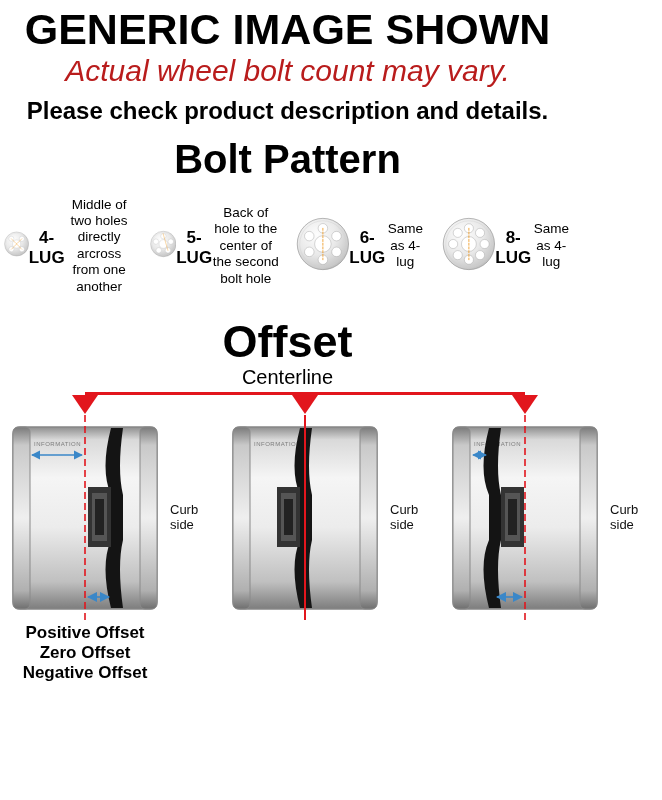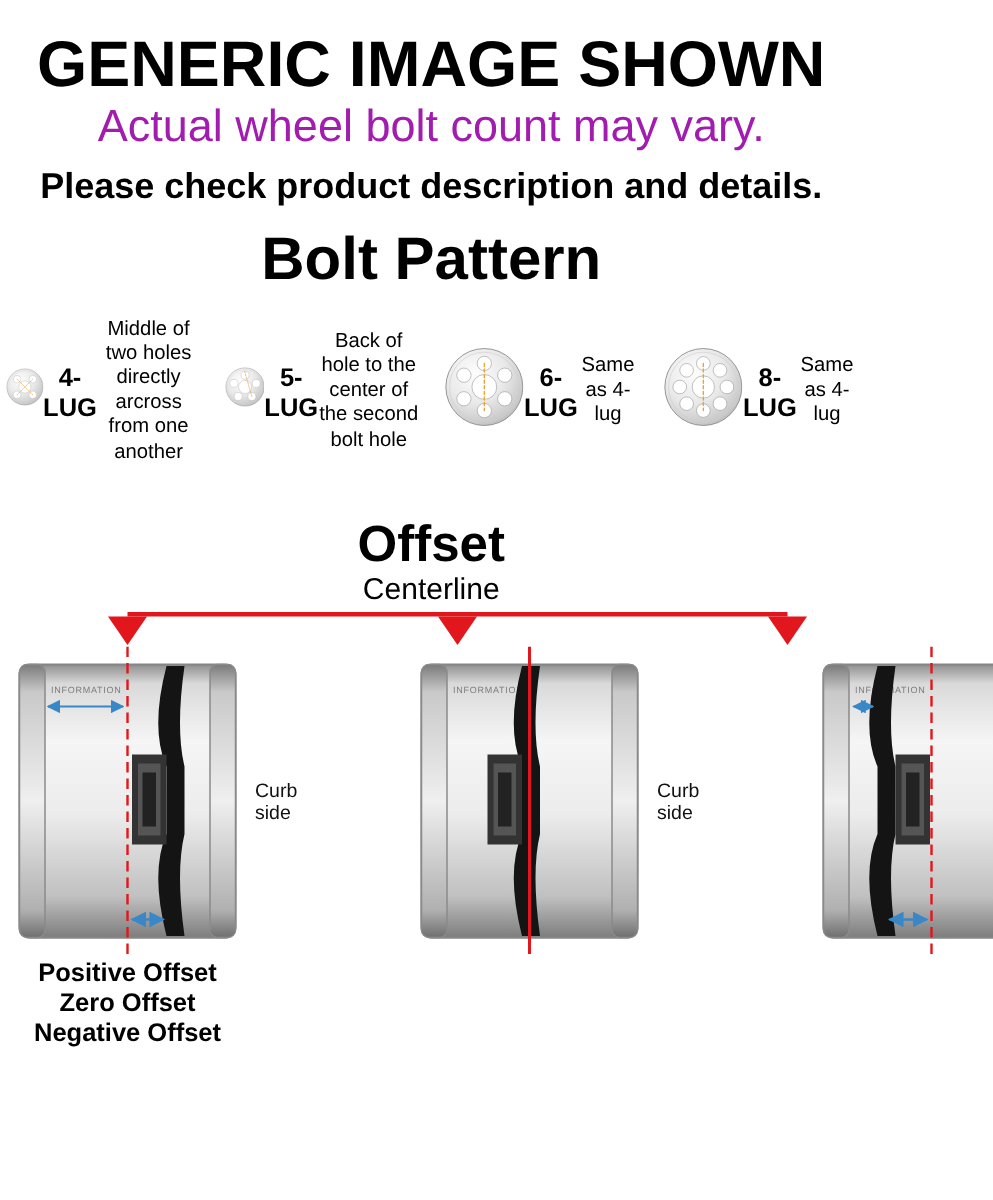--- a/index.html
+++ b/index.html
@@ -1,38 +1,38 @@
 <!DOCTYPE html>
 <html><head>
 <meta charset="utf-8">
 <style>
   html,body{margin:0;padding:0;background:#ffffff;}
   body{width:662px;height:800px;font-family:"Liberation Sans",sans-serif;color:#000;overflow:hidden;}
-  .page{width:575px;height:800px;box-sizing:border-box;padding-top:20px;text-align:center;position:relative;}
+  .page{width:575px;height:800px;box-sizing:border-box;padding-top:6px;text-align:center;position:relative;}
 
   .main-title{font-size:43px;font-weight:900;margin:0;line-height:1.08;letter-spacing:0;}
-  .subtitle{font-size:30px;font-weight:400;margin:2px 0 0;color:#a21caf;}
+  .subtitle{font-size:30px;font-weight:400;margin:2px 0 0;color:#b91c1c;font-style:italic;}
   .note{font-size:24px;font-weight:700;margin:9px 0 0;}
 
   .section-title{font-size:40px;font-weight:800;margin:12px 0 2px;}
   .hub-row{display:flex;justify-content:center;gap:16px;margin-top:4px;}
   .hub-col{width:130px;display:flex;flex-direction:row;align-items:center;}
   .hub-col svg{width:116px;height:116px;display:block;}
   .lug-label{font-weight:700;font-size:17px;margin-top:7px;}
   .lug-desc{font-size:13.5px;line-height:1.22;margin-top:3px;}
 
-  .offset-title{font-size:34px;font-weight:800;margin:30px 0 0;line-height:1.05;}
+  .offset-title{font-size:45px;font-weight:800;margin:16px 0 0;line-height:1.05;}
   .centerline-label{font-size:20px;font-weight:500;margin:0 0 3px;}
 
   .assembly{position:relative;width:662px;height:23px;}
   .assembly .hline{position:absolute;left:85px;width:440px;top:0;height:3px;background:#e2161d;}
   .tri{position:absolute;top:3px;width:0;height:0;border-left:13px solid transparent;border-right:13px solid transparent;border-top:19px solid #e2161d;}
   .tri.t1{left:72px}.tri.t2{left:292px}.tri.t3{left:512px}
 
-  .wheel-row{display:flex;width:662px;gap:48px;}
+  .wheel-row{display:flex;width:662px;}
   .wheel-group{width:220px;display:flex;align-items:center;}
   .wheel-group svg{width:170px;height:205px;display:block;}
   .curb{width:50px;font-size:13px;text-align:left;color:#111;}
 
   .offset-labels{display:flex;width:662px;margin-top:3px;flex-direction:column;}
   .offset-label{width:170px;text-align:center;font-weight:700;font-size:17px;}
   .offset-spacer{width:50px;}
 </style>
 </head>
 <body>

